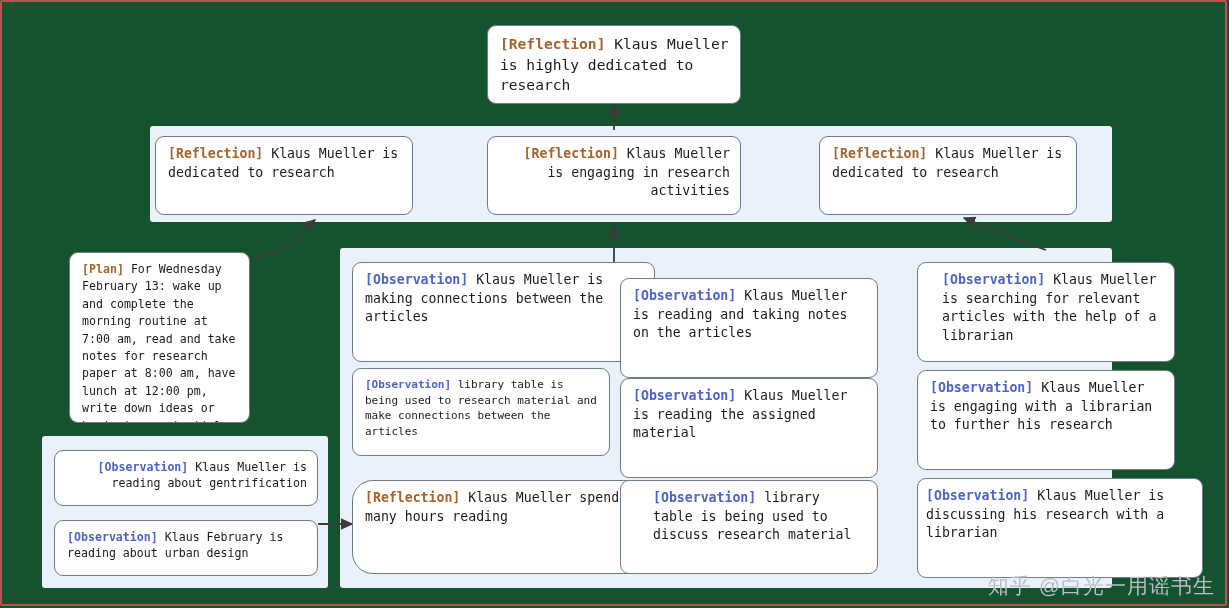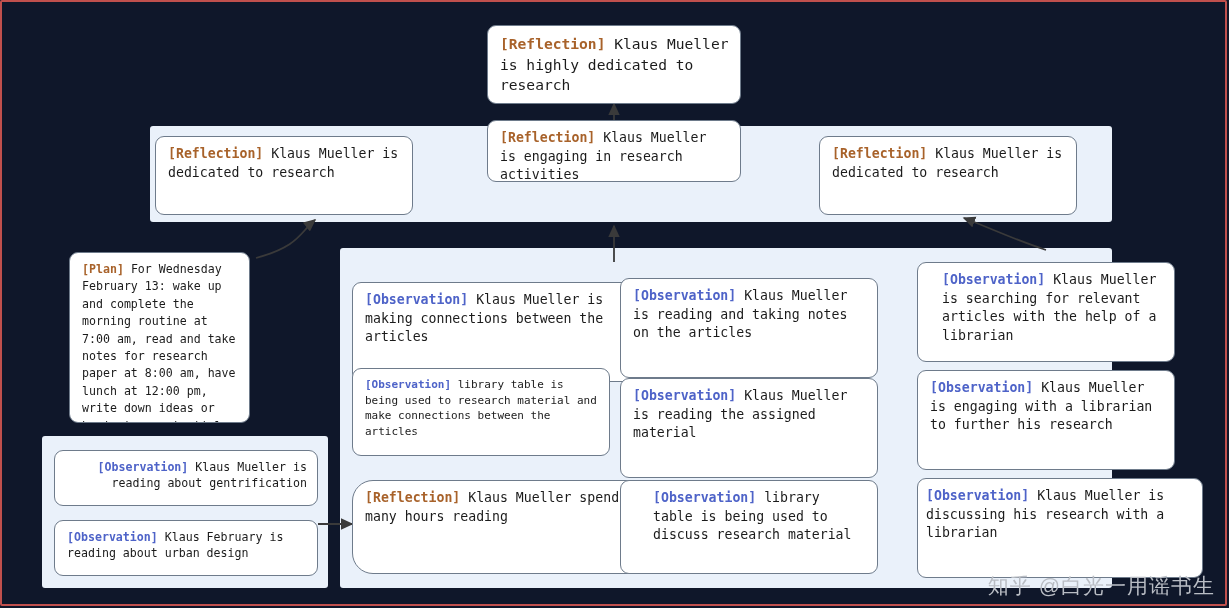--- a/index.html
+++ b/index.html
@@ -4,21 +4,21 @@
 <style>
   html, body {
     margin: 0;
     padding: 0;
     background: #ffffff;
   }
   #stage {
     position: relative;
     width: 1229px;
     height: 608px;
-    background: #0f172a;
+    background: #14532d;
     overflow: hidden;
     font-family: "DejaVu Sans Mono", monospace;
     text-decoration: underline;
   }
   .frame-border {
     position: absolute;
     left: 0; top: 0;
     width: 1227px;
     height: 606px;
     border: 2px solid #c0504d;
@@ -105,21 +105,21 @@
   <div class="node f15" style="left:487px; top:25px; width:254px; height:79px;">
     <span class="tag tag-reflection">[Reflection] </span>
     <span>Klaus Mueller is highly dedicated to research</span>
   </div>
 
   <div class="node f13" style="left:155px; top:136px; width:258px; height:79px;">
     <span class="tag tag-reflection">[Reflection] </span>
     <span>Klaus Mueller is dedicated to research</span>
   </div>
 
-  <div class="node f13" style="left:487px; top:120px; width:254px; height:62px;">
+  <div class="node f13" style="left:487px; top:136px; width:254px; height:79px;text-align:right;">
     <span class="tag tag-reflection">[Reflection] </span>
     <span>Klaus Mueller is engaging in research activities</span>
   </div>
 
   <div class="node f13" style="left:819px; top:136px; width:258px; height:79px;">
     <span class="tag tag-reflection">[Reflection] </span>
     <span>Klaus Mueller is dedicated to research</span>
   </div>
 
   <div class="node f11" style="left:69px; top:252px; width:181px; height:171px; line-height:1.50;">
@@ -130,21 +130,21 @@
   <div class="node f11" style="left:54px; top:450px; width:264px; height:56px;text-align:right;">
     <span class="tag tag-observation-small">[Observation] </span>
     <span>Klaus Mueller is reading about gentrification</span>
   </div>
 
   <div class="node f11" style="left:54px; top:520px; width:264px; height:56px;">
     <span class="tag tag-observation-small">[Observation] </span>
     <span>Klaus February is reading about urban design</span>
   </div>
 
-  <div class="node f13" style="left:352px; top:262px; width:303px; height:100px;margin-top:20px;">
+  <div class="node f13" style="left:352px; top:262px; width:303px; height:100px;">
     <span class="tag tag-observation">[Observation] </span>
     <span>Klaus Mueller is making connections between the articles</span>
   </div>
 
   <div class="node f10" style="left:352px; top:368px; width:258px; height:88px;">
     <span class="tag tag-observation-small">[Observation] </span>
     <span>library table is being used to research material and make connections between the articles</span>
   </div>
 
   <div class="node f13" style="left:352px; top:480px; width:302px; height:94px;border-radius:21px;">

